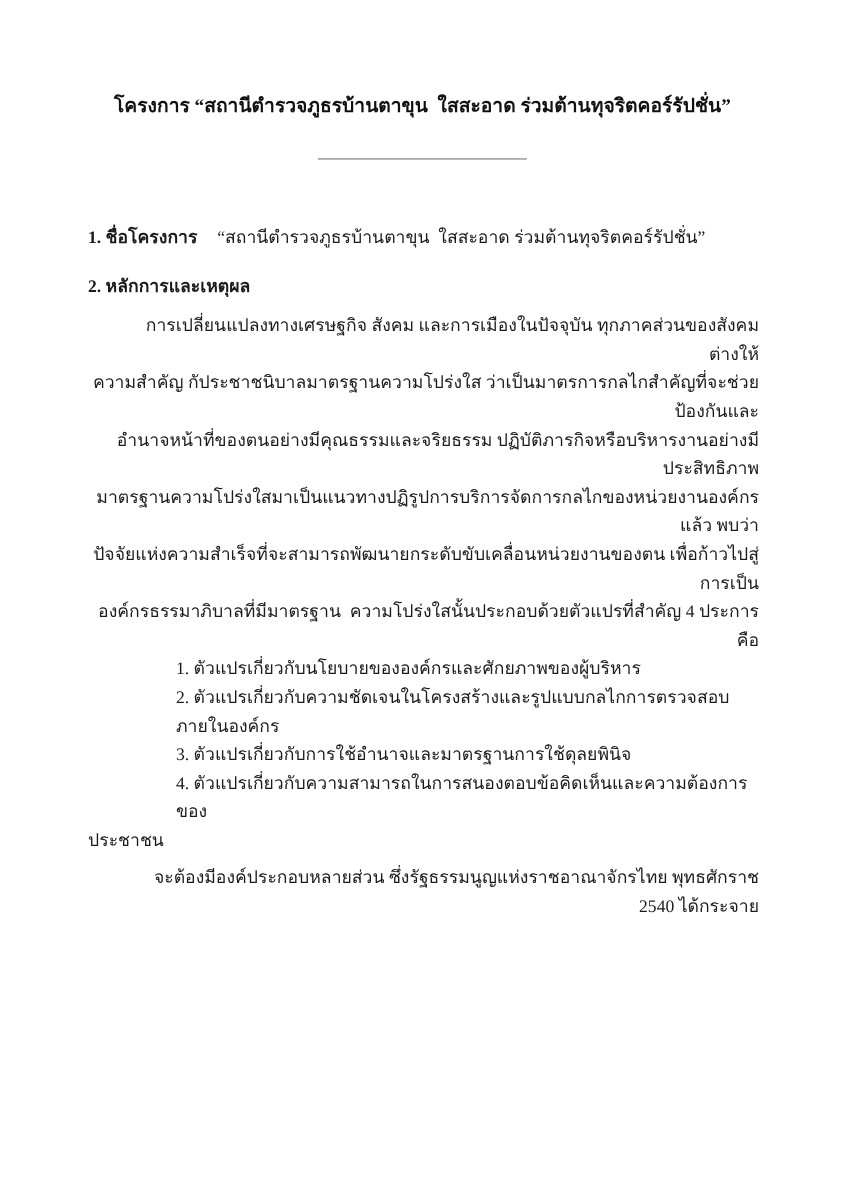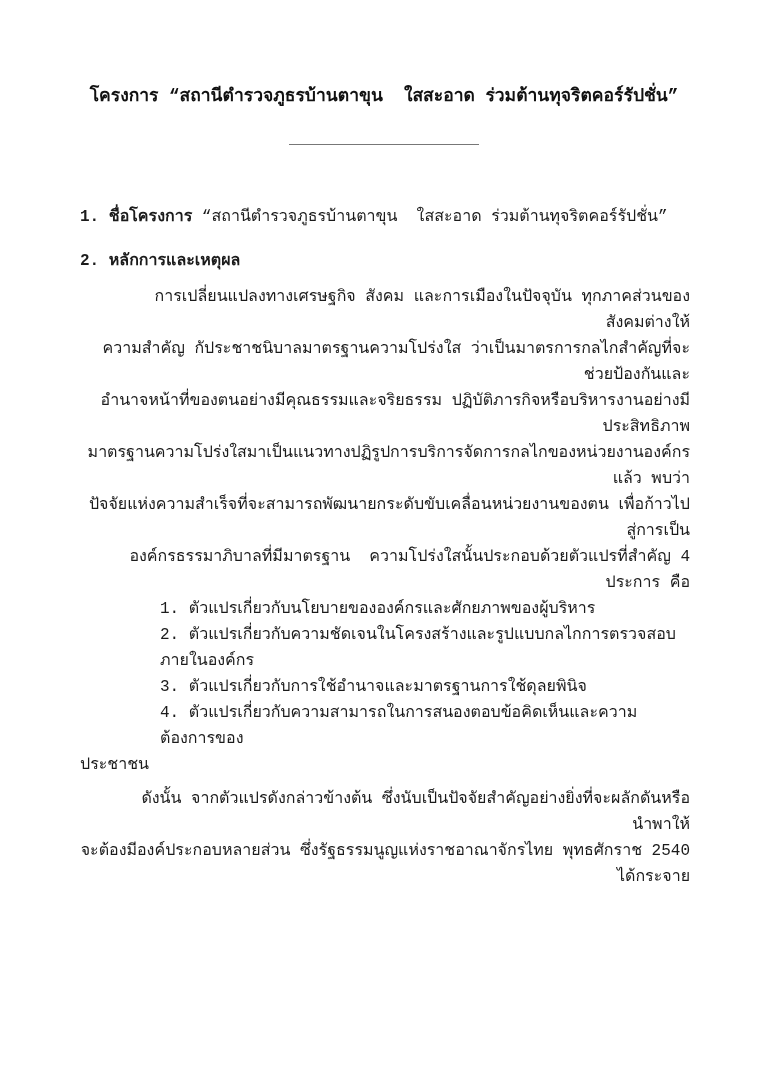--- a/index.html
+++ b/index.html
@@ -1,20 +1,20 @@
 <!DOCTYPE html>
 <html><head>
 <meta charset="utf-8">
 <style>
   html, body { margin: 0; padding: 0; background: #ffffff; }
   .page {
     width: 768px;
     height: 1086px;
     background: #ffffff;
-    font-family: Liberation Mono, monospace;
+    font-family: Liberation Serif, serif;
     color: #1b1b1b;
     overflow: hidden;
     box-sizing: border-box;
   }
   .title {
     margin: 0;
     padding-top: 84px;
     font-size: 17.5px;
     font-weight: bold;
     text-align: center;
@@ -27,21 +27,21 @@
     background: #777;
     margin: 36px auto 0 auto;
   }
   .content {
     padding: 0 78px 0 80px;
     font-size: 16px;
     line-height: 26px;
   }
   .bold { font-weight: bold; }
   .section-row { margin-top: 59px; }
-  .section-row .label { margin-right: 0; }
+  .section-row .label { margin-right: 14px; }
   .section-heading { margin-top: 18px; font-weight: bold; }
   .para { margin-top: 10px; text-align: right; }
   .para.second { margin-top: 8px; }
   .indent-first .line:first-child { text-indent: 48px; }
   .list .line { padding-left: 80px; }
   .line { white-space: pre-wrap; }
 </style>
 </head>
 <body>
 
@@ -72,18 +72,17 @@
     <div class="list">
         <div class="line">1. ตัวแปรเกี่ยวกับนโยบายขององค์กรและศักยภาพของผู้บริหาร</div>
         <div class="line">2. ตัวแปรเกี่ยวกับความชัดเจนในโครงสร้างและรูปแบบกลไกการตรวจสอบภายในองค์กร</div>
         <div class="line">3. ตัวแปรเกี่ยวกับการใช้อำนาจและมาตรฐานการใช้ดุลยพินิจ</div>
         <div class="line">4. ตัวแปรเกี่ยวกับความสามารถในการสนองตอบข้อคิดเห็นและความต้องการของ</div>
       </div>
 
     <div class="line">ประชาชน</div>
 
     <div class="para indent-first second">
-        <div class="line">ดังนั้น จากตัวแปรดังกล่าวข้างต้น ซึ่งนับเป็นปัจจัยสำคัญอย่างยิ่งที่จะผลักดันหรือนำพาให้</div>
         <div class="line">จะต้องมีองค์ประกอบหลายส่วน ซึ่งรัฐธรรมนูญแห่งราชอาณาจักรไทย พุทธศักราช 2540 ได้กระจาย</div>
       </div>
 
   </div>
 </div>
 
 </body></html>

